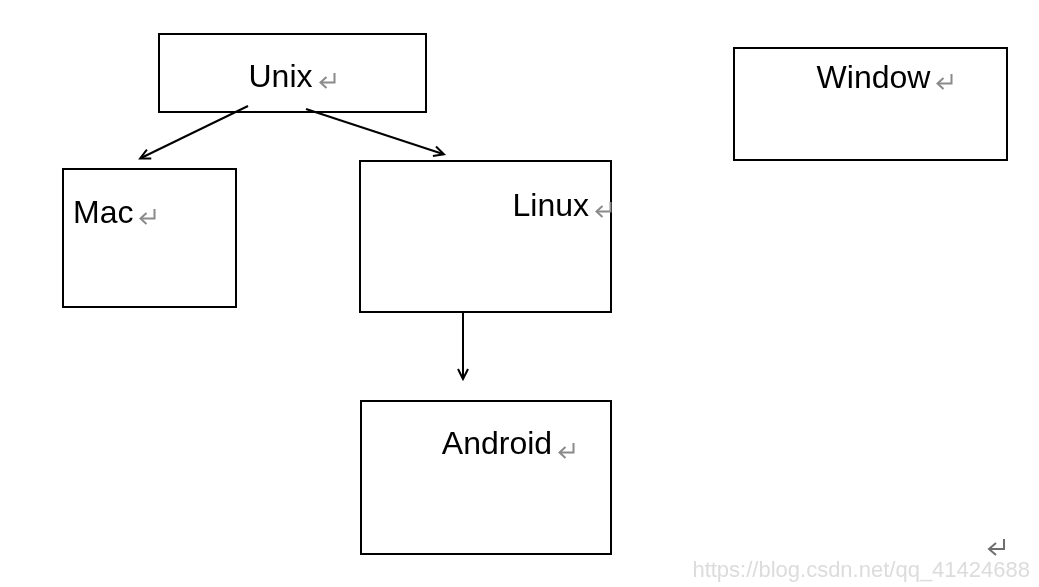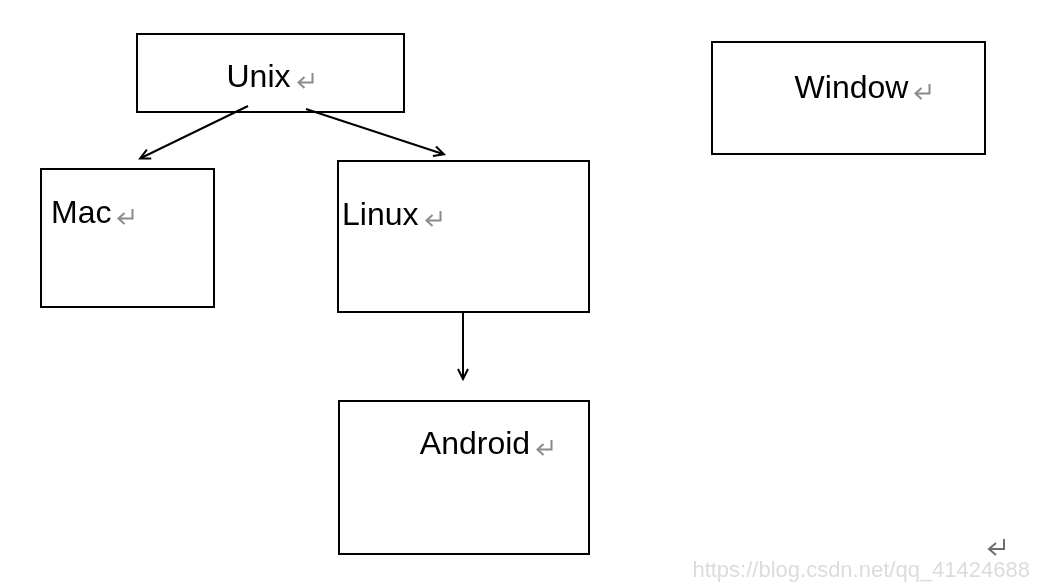--- a/index.html
+++ b/index.html
@@ -14,32 +14,33 @@
   .node {
     position: absolute;
     background: #ffffff;
     border: 2px solid var(--border, #000000);
     box-sizing: border-box;
     display: flex;
     align-items: flex-start;
     font-size: 32px;
     line-height: 1;
     color: var(--text, #000000);
+    margin-left: 22px;
   }
   .label-row { display: flex; align-items: flex-start; white-space: nowrap; }
   .return-icon { margin-left: 3px; margin-top: 12px; flex: none; }
 
   .node-unix    { left: 136px; top: 33px;  width: 269px; height: 80px;  justify-content: center;     padding-top: 25px; }
-  .node-window  { left: 711px; top: 41px;  width: 275px; height: 114px; justify-content: center;     padding-top: 28px; }
+  .node-window  { left: 711px; top: 47px;  width: 275px; height: 114px; justify-content: center;     padding-top: 12px; }
   .node-window .label-row  { transform: translateX(15px); }
   .node-mac     { left: 40px;  top: 168px; width: 175px; height: 140px; justify-content: flex-start; padding-top: 26px; padding-left: 9px; }
-  .node-linux   { left: 337px; top: 160px; width: 253px; height: 153px; justify-content: flex-start;     padding-top: 36px; }
+  .node-linux   { left: 337px; top: 160px; width: 253px; height: 153px; justify-content: flex-end;     padding-top: 27px; }
   .node-linux .label-row   { transform: translateX(3px); }
   .node-android { left: 338px; top: 400px; width: 252px; height: 155px; justify-content: center;     padding-top: 25px; }
-  .node-android .label-row { transform: translateX(23px); }
+  .node-android .label-row { transform: translateX(23px); align-items: flex-end; }
 
   .arrows-layer {
     position: absolute;
     left: 0; top: 0;
     width: 1039px; height: 587px;
     pointer-events: none;
   }
   .standalone-return {
     position: absolute;
     left: 984px;

